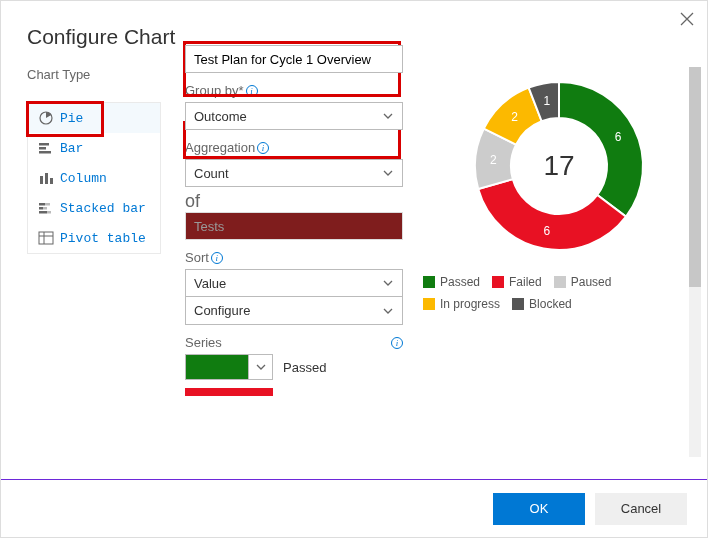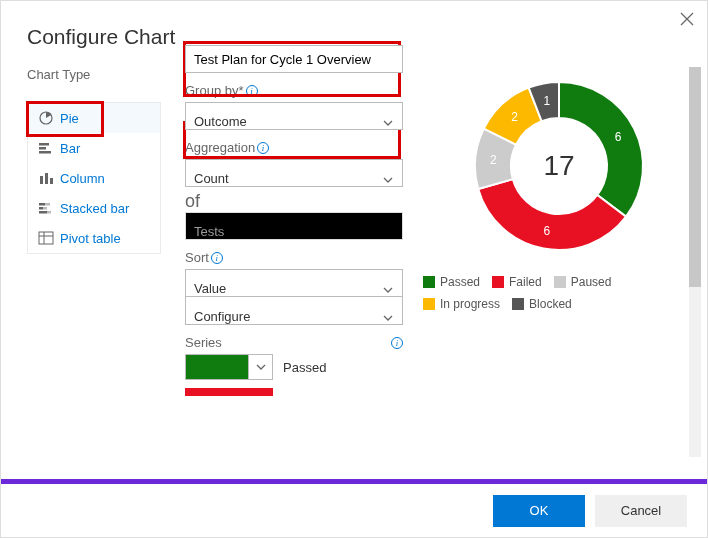--- a/index.html
+++ b/index.html
@@ -41,20 +41,21 @@
     width: 134px;
     flex-shrink: 0;
   }
   .section-label {
     font-size: 13px;
     color: #666;
     margin-bottom: 20px;
   }
   .chart-type-list {
     border: 1px solid #eaeaea;
+    font-family: Liberation Mono, monospace;
   }
   .ct-item {
     display: flex;
     align-items: center;
     gap: 6px;
     padding: 7px 10px;
     color: #0078d4;
     cursor: pointer;
     font-size: 13px;
   }
@@ -98,31 +99,31 @@
     height: 28px;
     border: 1px solid #bbb;
     padding: 0 8px;
     font-family: inherit;
     font-size: 13px;
     background: #fff;
     position: relative;
   }
   .select {
     display: flex;
-    align-items: flex-end;
+    align-items: center;
     justify-content: space-between;
     cursor: pointer;
   }
   .chev {
     width:12px;height:12px;
     display:flex;align-items:center;justify-content:center;
     color:#666;
   }
   .disabled {
-    background: #000000;
+    background: #7f1d1d;
     color: #999;
     border-color: #ddd;
   }
   .sort-group .select + .select { border-top: none; }
   .series-row {
     display:flex;align-items:center;gap:10px;
     margin-top:4px;
   }
   .swatch-select {
     display:flex;align-items:center;
@@ -202,21 +203,21 @@
     width:12px; height:390px;
     background:#f1f1f1;
   }
   .scrollbar-thumb{
     width:100%;height:220px;background:#c7c7c7;
   }
   .footer {
     position:absolute;
     bottom:0;left:0;right:0;
     height:58px;
-    border-top:5px solid #6d28d9;
+    border-top:1px solid #6d28d9;
     display:flex;
     align-items:center;
     justify-content:flex-end;
     gap:10px;
     padding-right:20px;
   }
   .btn {
     min-width:92px;
     height:32px;
     display:flex;align-items:center;justify-content:center;

